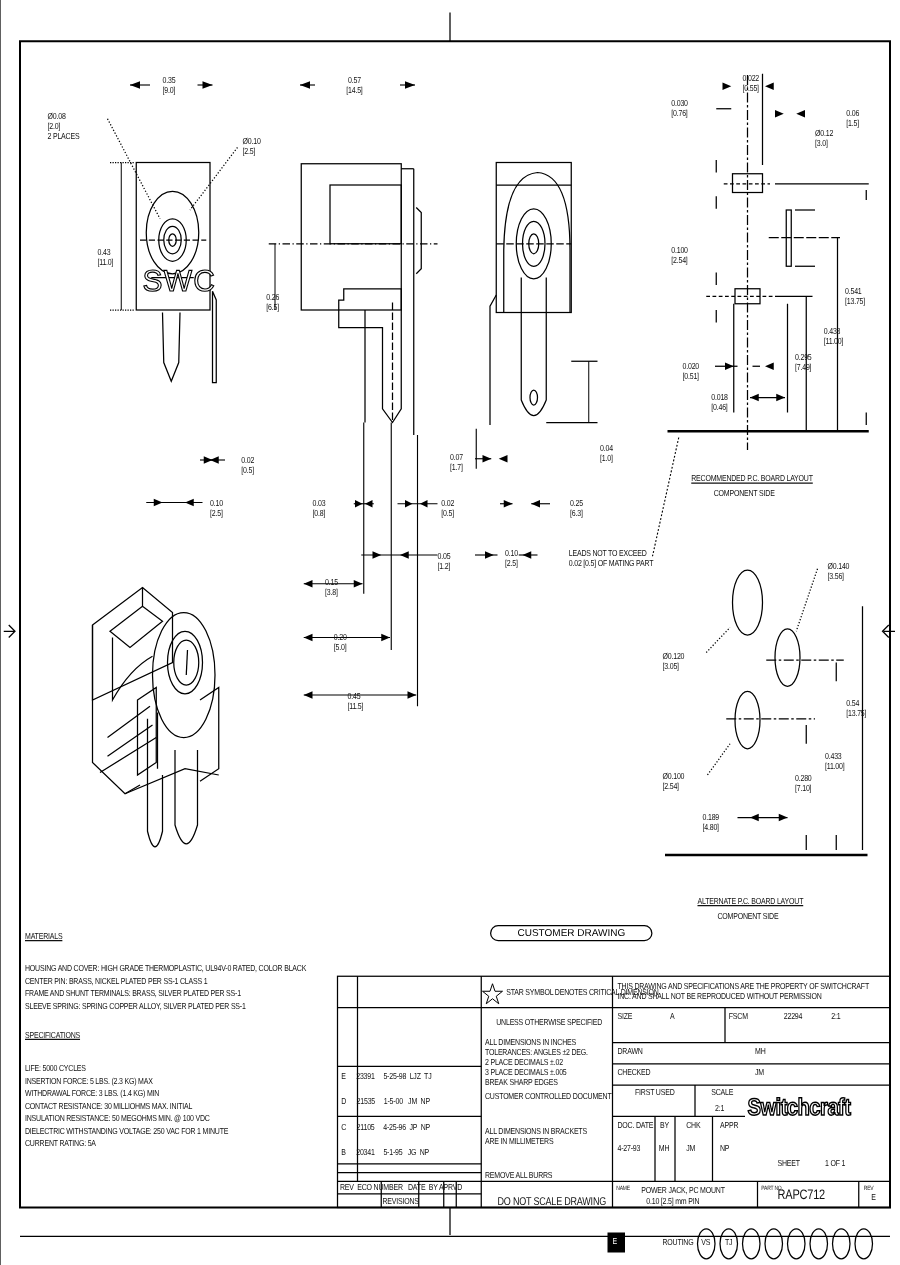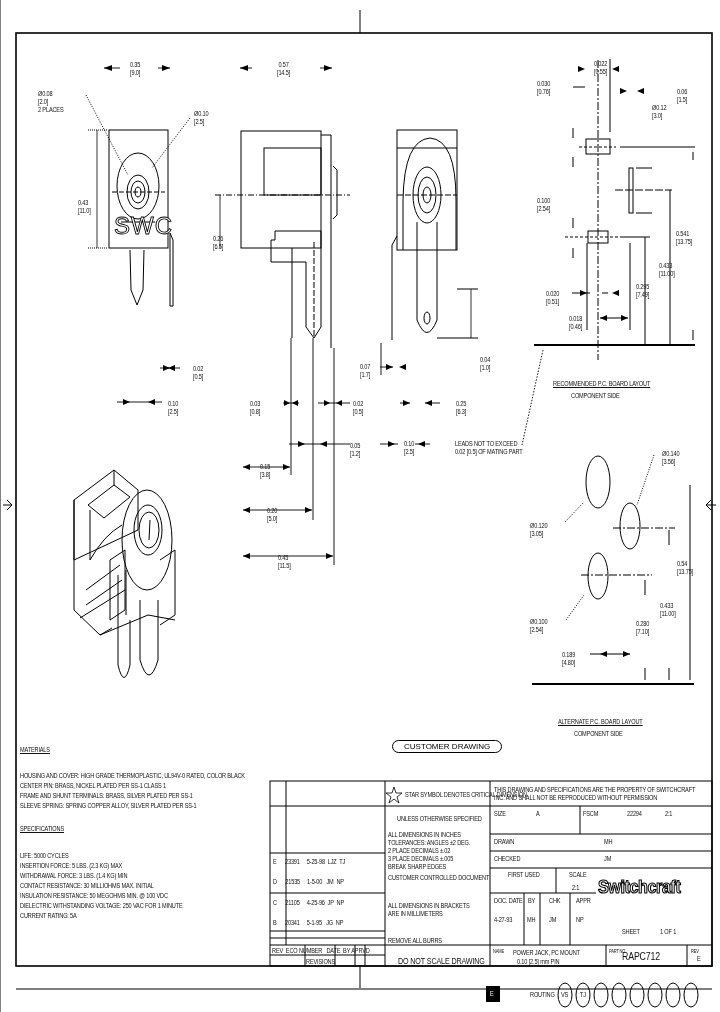--- a/index.html
+++ b/index.html
@@ -3,21 +3,21 @@
 <meta charset="utf-8">
 <style>
   html,body{margin:0;padding:0;background:#fff;}
   body{width:720px;height:1012px;position:relative;overflow:hidden;font-family:"Liberation Sans Narrow","Liberation Sans",sans-serif;color:#000;}
   svg{position:absolute;left:0;top:0;}
   .t{position:absolute;font-family:"Liberation Sans",sans-serif;font-size:7px;line-height:8px;color:#111;white-space:pre;letter-spacing:-0.2px;transform:scaleX(0.8);transform-origin:left top;}
   .c{text-align:center;}
   .u{text-decoration:underline;}
   .logo{position:absolute;left:598px;top:876px;font-family:"Liberation Sans",sans-serif;font-weight:bold;font-size:19px;letter-spacing:-0.5px;color:#fff;-webkit-text-stroke:1.2px #000;transform:scaleX(0.85);transform-origin:left top;}
   .swc{position:absolute;font-family:"Liberation Sans",sans-serif;font-size:24px;color:#fff;-webkit-text-stroke:0.9px #000;letter-spacing:1px;}
-  .badge{position:absolute;left:392px;top:740px;border:1px solid #000;border-radius:8px;padding:1px 11px;font-size:8px;font-family:"Liberation Sans",sans-serif;}
+  .badge{position:absolute;left:392px;top:740px;border:1px solid #000;border-radius:8px;padding:1px 21px;font-size:8px;font-family:"Liberation Sans",sans-serif;}
 </style>
 </head>
 <body>
 
 <svg width="720" height="1012" viewBox="0 0 720 1012" xmlns="http://www.w3.org/2000/svg" fill="none" stroke="#000" stroke-width="1">
 
   <rect x="16" y="33" width="696" height="933" stroke-width="1.6"></rect>
   <line x1="0" y1="0" x2="0" y2="1012" stroke-width="1"></line>
   <line x1="16" y1="989" x2="712" y2="989" stroke-width="1"></line>
 

